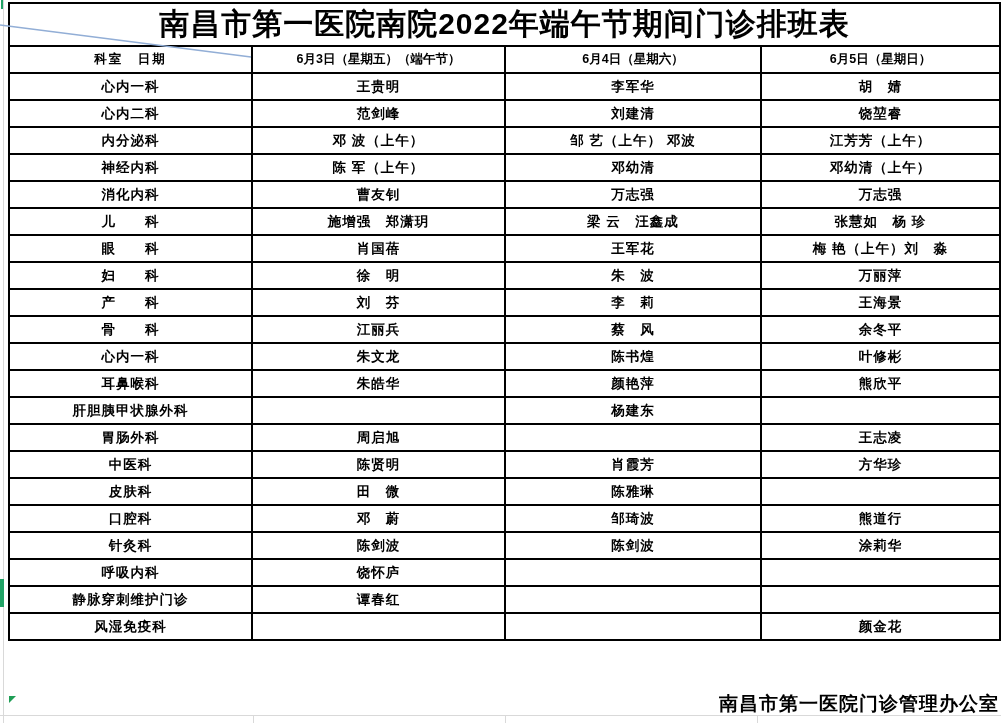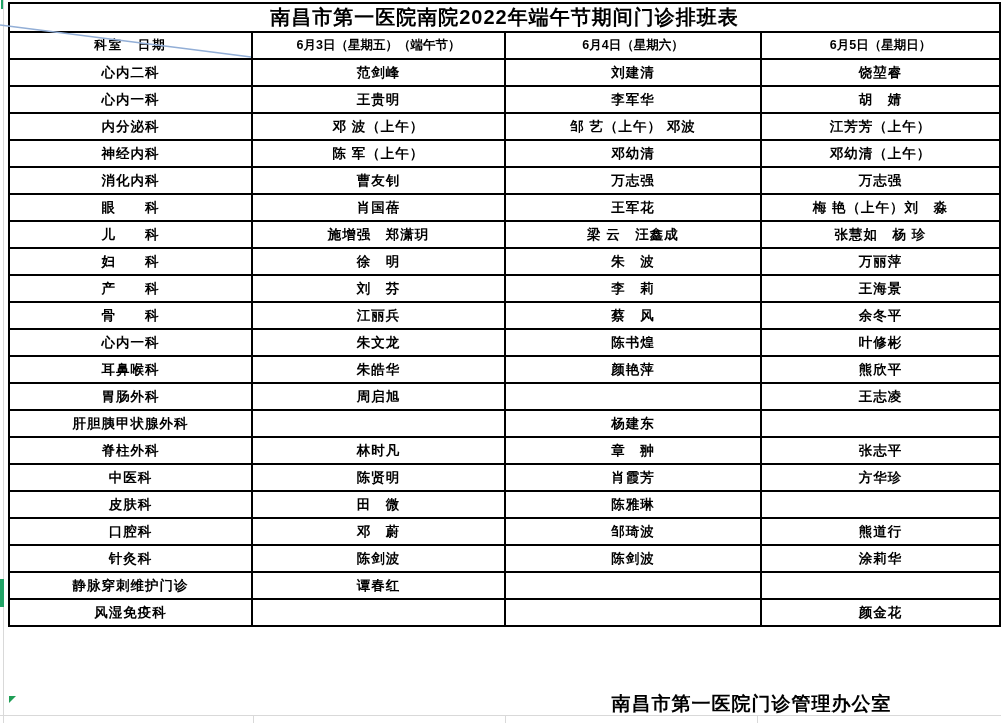--- a/index.html
+++ b/index.html
@@ -8,29 +8,29 @@
   
   .gridline-v{position:absolute;width:1px;background:#d9d9d9;}
   .gridline-h{position:absolute;height:1px;background:#d9d9d9;}
   
   .green-bar{position:absolute;background:#21a366;}
   .green-tri{position:absolute;width:0;height:0;border-top:7px solid #1e9e55;border-right:7px solid transparent;}
   
   table.sched{position:absolute;left:8px;top:2px;width:991px;border-collapse:collapse;table-layout:fixed;}
   table.sched td{border:2px solid #000;text-align:center;vertical-align:middle;
                  padding:0;overflow:hidden;white-space:nowrap;}
-  td.title-cell{height:26px;font-size:20px;letter-spacing:1px;}
+  td.title-cell{height:26px;font-size:30px;letter-spacing:1px;}
   tr.hdr td{height:25px;font-size:12.5px;margin-left:26px;}
   td.corner{font-size:15px;letter-spacing:2px;}
   tr.datarow td{height:25px;font-size:13.5px;letter-spacing:1px;}
   td.small{font-size:12px;letter-spacing:0;}
   
   .footer-band{position:absolute;left:8px;top:695px;width:991px;height:20px;background:#fff;}
   .footer-text{position:absolute;left:504px;top:693px;width:495px;height:22px;
-               text-align:center;font-size:19px;letter-spacing:1px;line-height:22px;}
+               text-align:right;font-size:19px;letter-spacing:1px;line-height:22px;}
   
   svg.diag{position:absolute;left:0;top:0;pointer-events:none;}
 </style>
 </head>
 <body>
 
 <div class="gridline-v" style="left:3px;top:0;height:723px;"></div>
 <div class="gridline-h" style="left:0;top:715px;width:1001px;"></div>
 <div class="gridline-v" style="left:253px;top:715px;height:8px;"></div>
 <div class="gridline-v" style="left:505px;top:715px;height:8px;"></div>
@@ -48,60 +48,60 @@
       <td colspan="4" class="title-cell">南昌市第一医院南院2022年端午节期间门诊排班表</td>
     </tr>
     <tr class="hdr">
       <td class="corner">科室　日期</td>
       <td>6月3日（星期五）（端午节）</td>
       <td>6月4日（星期六）</td>
       <td>6月5日（星期日）</td>
     </tr>
 
   <tr class="datarow">
+        <td>心内一科</td>
+        <td>王贵明</td>
+        <td>李军华</td>
+        <td>胡　婧</td>
+      </tr>
+      <tr class="datarow">
         <td>心内二科</td>
         <td>范剑峰</td>
         <td>刘建清</td>
         <td>饶堃睿</td>
-      </tr>
-      <tr class="datarow">
-        <td>心内一科</td>
-        <td>王贵明</td>
-        <td>李军华</td>
-        <td>胡　婧</td>
       </tr>
       <tr class="datarow">
         <td>内分泌科</td>
         <td>邓 波（上午）</td>
         <td>邹 艺（上午） 邓波</td>
         <td>江芳芳（上午）</td>
       </tr>
       <tr class="datarow">
         <td>神经内科</td>
         <td>陈 军（上午）</td>
         <td>邓幼清</td>
         <td>邓幼清（上午）</td>
       </tr>
       <tr class="datarow">
         <td>消化内科</td>
         <td>曹友钊</td>
         <td>万志强</td>
         <td>万志强</td>
       </tr>
       <tr class="datarow">
+        <td>儿　　科</td>
+        <td>施增强　郑潇玥</td>
+        <td>梁 云　汪鑫成</td>
+        <td>张慧如　杨 珍</td>
+      </tr>
+      <tr class="datarow">
         <td>眼　　科</td>
         <td>肖国蓓</td>
         <td>王军花</td>
         <td>梅 艳（上午）刘　淼</td>
-      </tr>
-      <tr class="datarow">
-        <td>儿　　科</td>
-        <td>施增强　郑潇玥</td>
-        <td>梁 云　汪鑫成</td>
-        <td>张慧如　杨 珍</td>
       </tr>
       <tr class="datarow">
         <td>妇　　科</td>
         <td>徐　明</td>
         <td>朱　波</td>
         <td>万丽萍</td>
       </tr>
       <tr class="datarow">
         <td>产　　科</td>
         <td>刘　芬</td>
@@ -120,36 +120,30 @@
         <td>陈书煌</td>
         <td>叶修彬</td>
       </tr>
       <tr class="datarow">
         <td>耳鼻喉科</td>
         <td>朱皓华</td>
         <td>颜艳萍</td>
         <td>熊欣平</td>
       </tr>
       <tr class="datarow">
-        <td>胃肠外科</td>
-        <td>周启旭</td>
-        <td></td>
-        <td>王志凌</td>
-      </tr>
-      <tr class="datarow">
         <td class="small">肝胆胰甲状腺外科</td>
         <td></td>
         <td>杨建东</td>
         <td></td>
       </tr>
       <tr class="datarow">
-        <td>脊柱外科</td>
-        <td>林时凡</td>
-        <td>章　翀</td>
-        <td>张志平</td>
+        <td>胃肠外科</td>
+        <td>周启旭</td>
+        <td></td>
+        <td>王志凌</td>
       </tr>
       <tr class="datarow">
         <td>中医科</td>
         <td>陈贤明</td>
         <td>肖霞芳</td>
         <td>方华珍</td>
       </tr>
       <tr class="datarow">
         <td>皮肤科</td>
         <td>田　微</td>
@@ -160,20 +154,26 @@
         <td>口腔科</td>
         <td>邓　蔚</td>
         <td>邹琦波</td>
         <td>熊道行</td>
       </tr>
       <tr class="datarow">
         <td>针灸科</td>
         <td>陈剑波</td>
         <td>陈剑波</td>
         <td>涂莉华</td>
+      </tr>
+      <tr class="datarow">
+        <td>呼吸内科</td>
+        <td>饶怀庐</td>
+        <td></td>
+        <td></td>
       </tr>
       <tr class="datarow">
         <td class="small">静脉穿刺维护门诊</td>
         <td>谭春红</td>
         <td></td>
         <td></td>
       </tr>
       <tr class="datarow">
         <td>风湿免疫科</td>
         <td></td>

